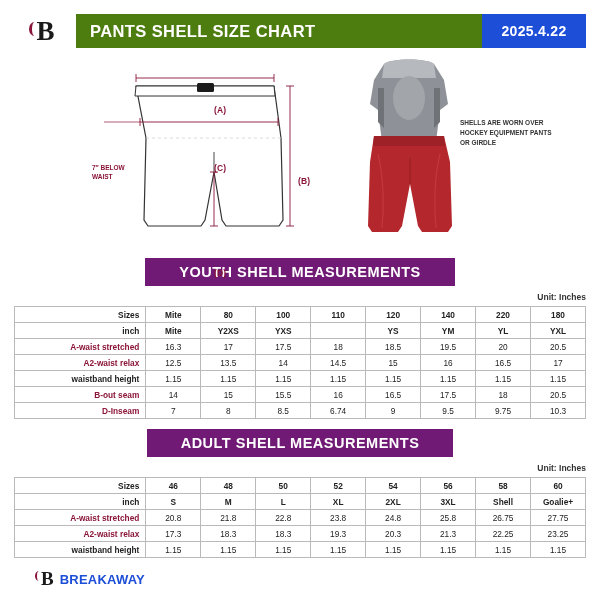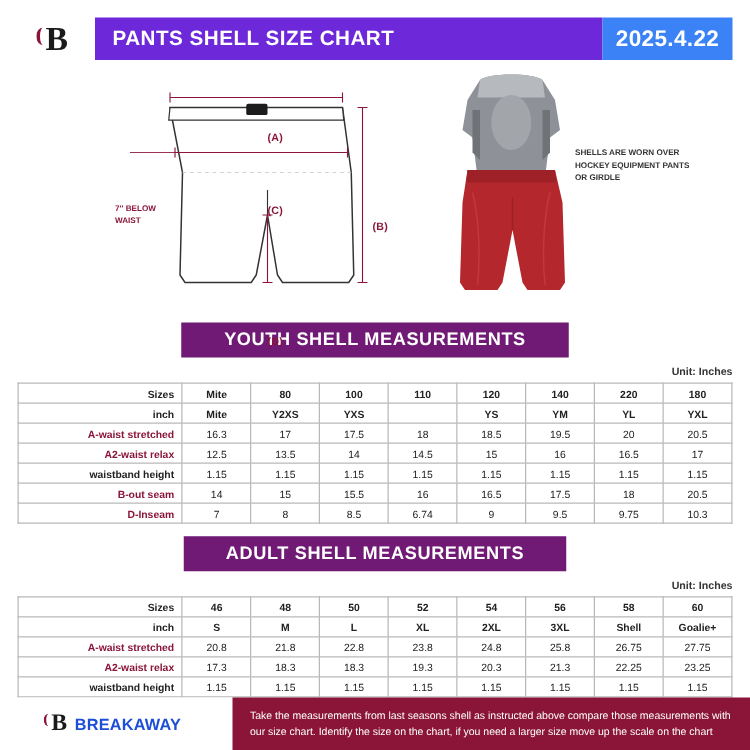--- a/index.html
+++ b/index.html
@@ -28,29 +28,29 @@
     font-family:"Liberation Serif", serif;
     font-weight:bold;font-size:27px;color:#1a1a1a;
     letter-spacing:-1px;line-height:1;
     position:relative;
   }
   .logo-b .swoosh{
     position:absolute;left:-7px;top:4px;width:8px;height:14px;
     border-left:3px solid #8a1538;border-radius:60% 0 0 60%;
   }
   .title-bar{
-    flex:1;background:#6d28d9;color:#fff;
+    flex:1;background:#4d7c0f;color:#fff;
     display:flex;align-items:center;
     padding-left:14px;
     font-size:16.5px;font-weight:bold;letter-spacing:.4px;
   }
   .date-bar{
-    width:104px;background:#3b82f6;color:#fff;
+    width:104px;background:#1d4ed8;color:#fff;
     display:flex;align-items:center;justify-content:center;
-    font-size:18px;font-weight:bold;letter-spacing:.3px;
+    font-size:14px;font-weight:bold;letter-spacing:.3px;
   }
 
   
   .diagram{
     position:relative;height:192px;margin-top:8px;
     border-bottom:0;
   }
   .shorts-svg{position:absolute;left:60px;top:4px;}
   .dim-label{
     position:absolute;font-size:8.5px;font-weight:bold;color:#8a1538;
@@ -375,16 +375,15 @@
   </table>
 
   <div class="footer">
     <div class="footer-left">
       <span class="footer-logo-b">
         <span class="swoosh"></span>
         <span>B</span>
       </span>
       <span class="footer-word">BREAKAWAY</span>
     </div>
-    <div class="footer-right">Take the measurements from last seasons shell as instructed above compare those measurements  with our size chart. Identify the size on the chart, if you need a larger size move up the scale on the chart</div>
   </div>
 
 </div>
 
 </body></html>

